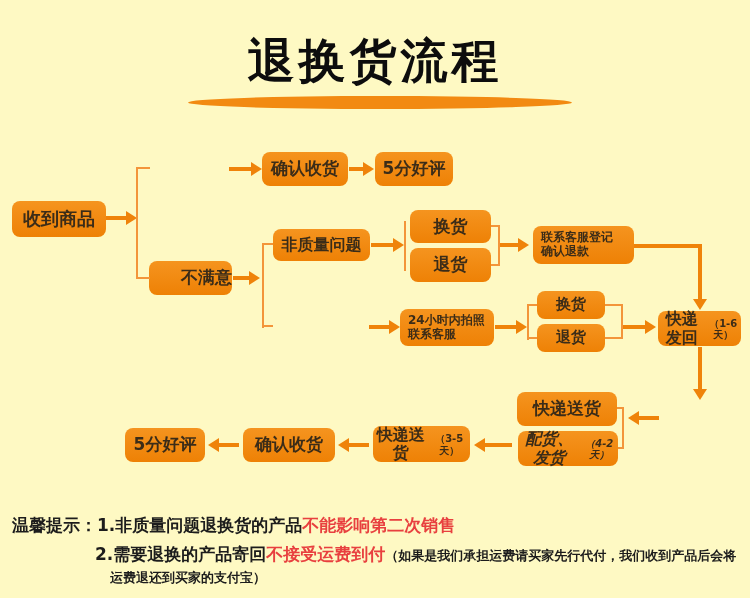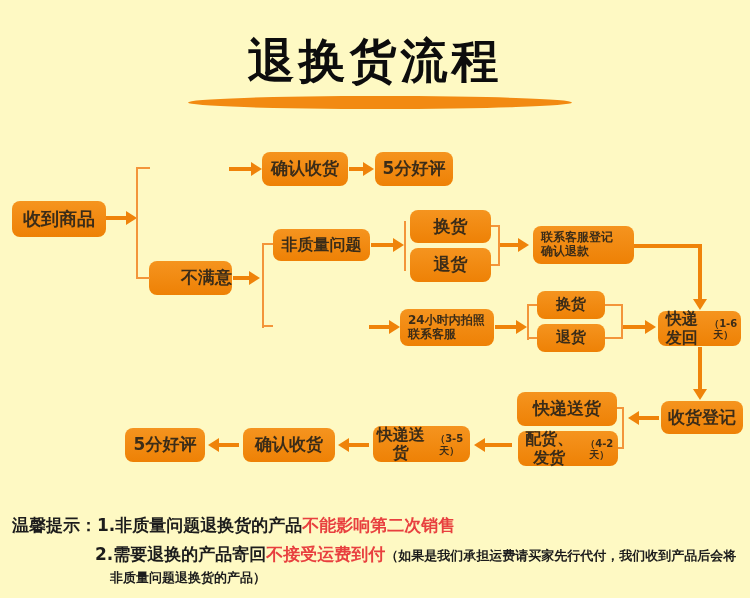--- a/index.html
+++ b/index.html
@@ -38,21 +38,21 @@
   #n6{left:410px;top:210px;width:81px;height:33px;}
   #n7{left:410px;top:248px;width:81px;height:34px;}
   #n8{left:533px;top:226px;width:101px;height:38px;}
   #n9{left:273px;top:311px;width:95px;height:32px;font-size:16px;}
   #n10{left:400px;top:309px;width:94px;height:37px;}
   #n11{left:537px;top:291px;width:68px;height:28px;font-size:15px;}
   #n12{left:537px;top:324px;width:68px;height:28px;font-size:15px;}
   #n13{left:658px;top:311px;width:83px;height:35px;font-size:16px;}
   #n14{left:661px;top:401px;width:82px;height:33px;}
   #n15{left:517px;top:392px;width:100px;height:34px;}
-  #n16{left:518px;top:431px;width:100px;height:35px;font-size:16px;}
+  #n16{left:518px;top:431px;width:100px;height:35px;font-size:16px;font-style:italic;}
   #n17{left:373px;top:426px;width:97px;height:36px;font-size:16px;}
   #n18{left:243px;top:428px;width:92px;height:34px;}
   #n19{left:125px;top:428px;width:80px;height:34px;}
 
   
   .hshaft{position:absolute;height:4px;background:var(--arrow);}
   .vshaft{position:absolute;width:4px;background:var(--arrow);}
   .hline{position:absolute;height:2px;background:var(--line);}
   .vline{position:absolute;width:2px;background:var(--line);}
   .tri-r{position:absolute;width:0;height:0;border-top:7px solid transparent;
@@ -111,23 +111,20 @@
   <div class="node" id="n11">
       <span>换货</span>
     </div>
   <div class="node" id="n12">
       <span>退货</span>
     </div>
   <div class="node withsub" id="n13">
     <span>快递发回</span>
     <span class="sub">（1-6天）</span>
   </div>
-  <div class="node" id="n14">
-      <span>收货登记</span>
-    </div>
   <div class="node" id="n15">
       <span>快递送货</span>
     </div>
   <div class="node withsub" id="n16">
     <span>配货、发货</span>
     <span class="sub">（4-2天）</span>
   </div>
   <div class="node withsub" id="n17">
     <span>快递送货</span>
     <span class="sub">（3-5天）</span>
@@ -202,17 +199,17 @@
   <div class="hshaft" style="left:219px;top:443px;width:20px"></div>
 
   <div class="tips">
     <div class="tipline" id="tip1">
       <span>温馨提示：</span><span>1.非质量问题退换货的产品</span><span class="red">不能影响第二次销售</span>
     </div>
     <div class="tipline" id="tip2">
       <span>2.需要退换的产品寄回</span><span class="red">不接受运费到付</span><span class="note">（如果是我们承担运费请买家先行代付，我们收到产品后会将</span>
     </div>
     <div class="tipline note" id="tip3">
-      <span>非质量问题退换货的产品）</span>
+      <span>运费退还到买家的支付宝）</span>
     </div>
   </div>
 
 </div>
 
 </body></html>

